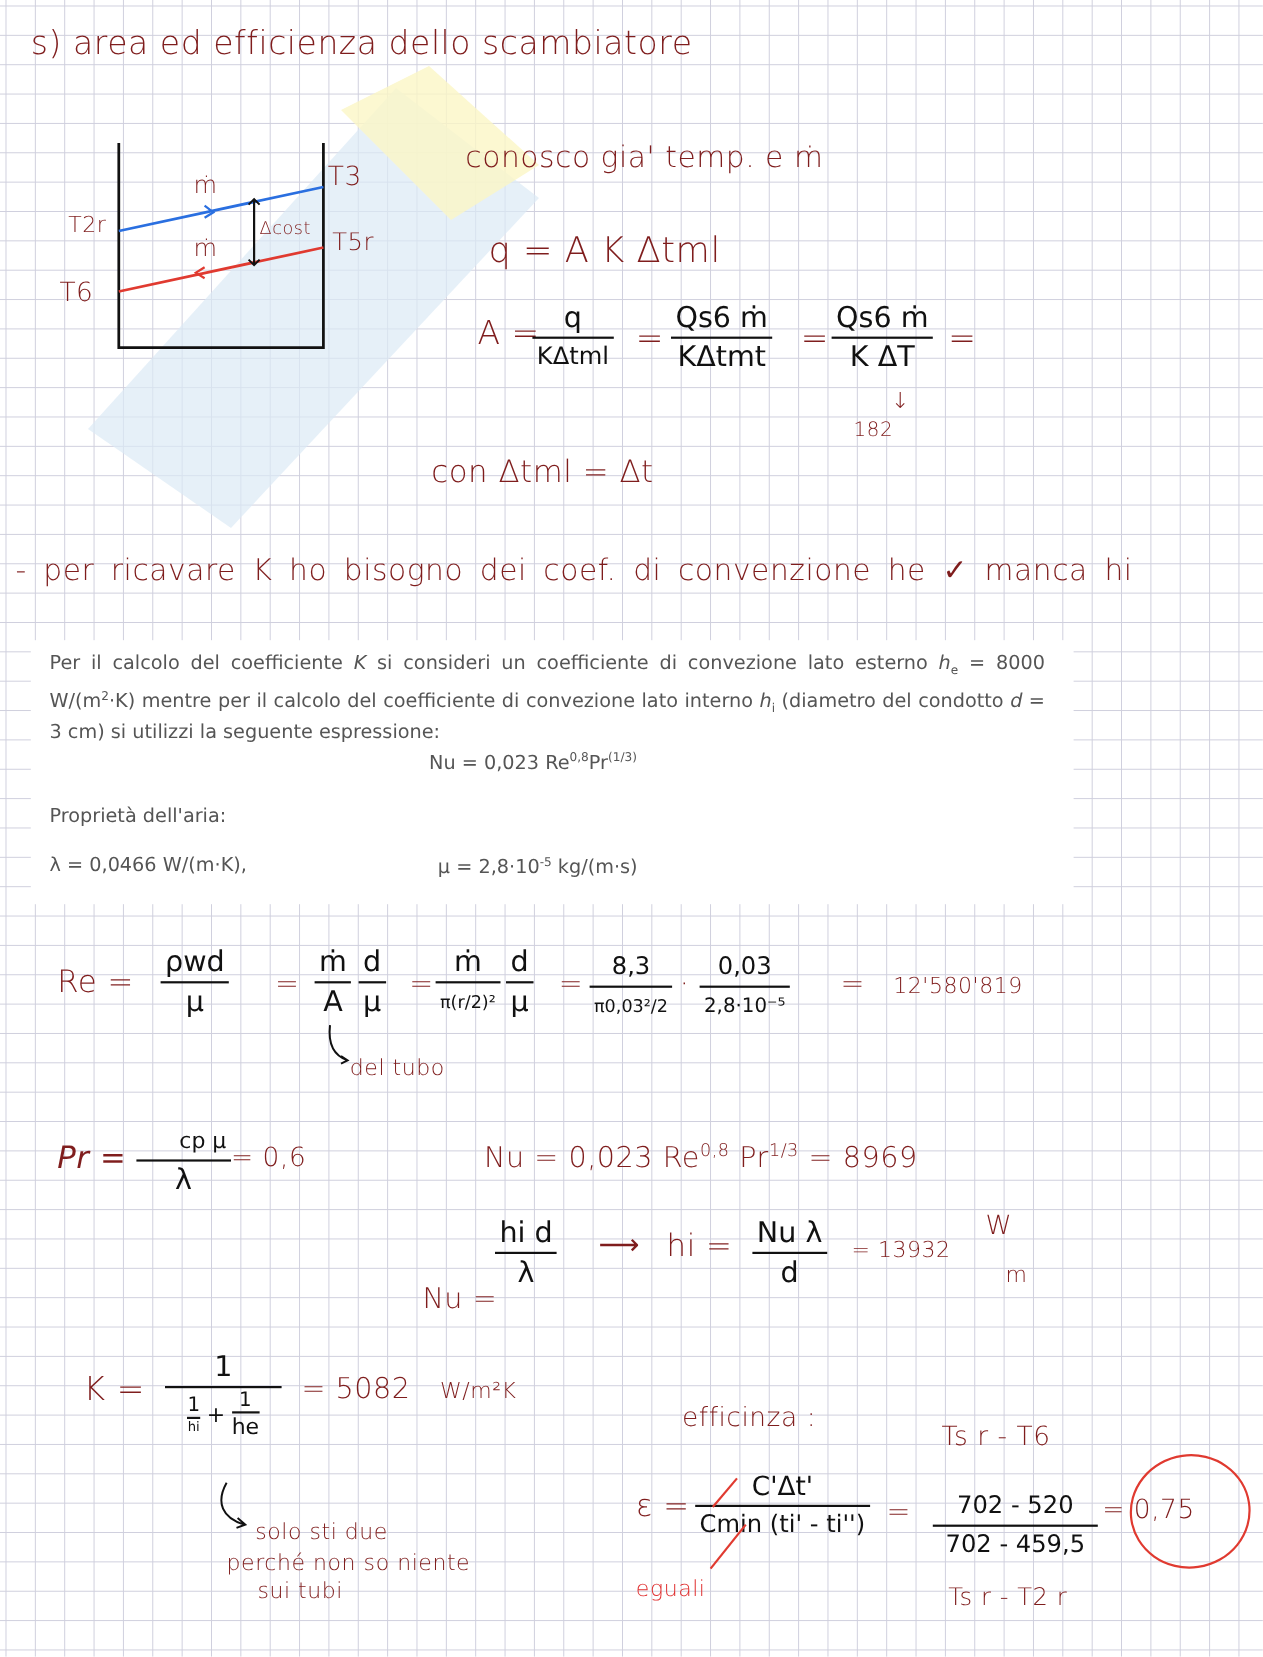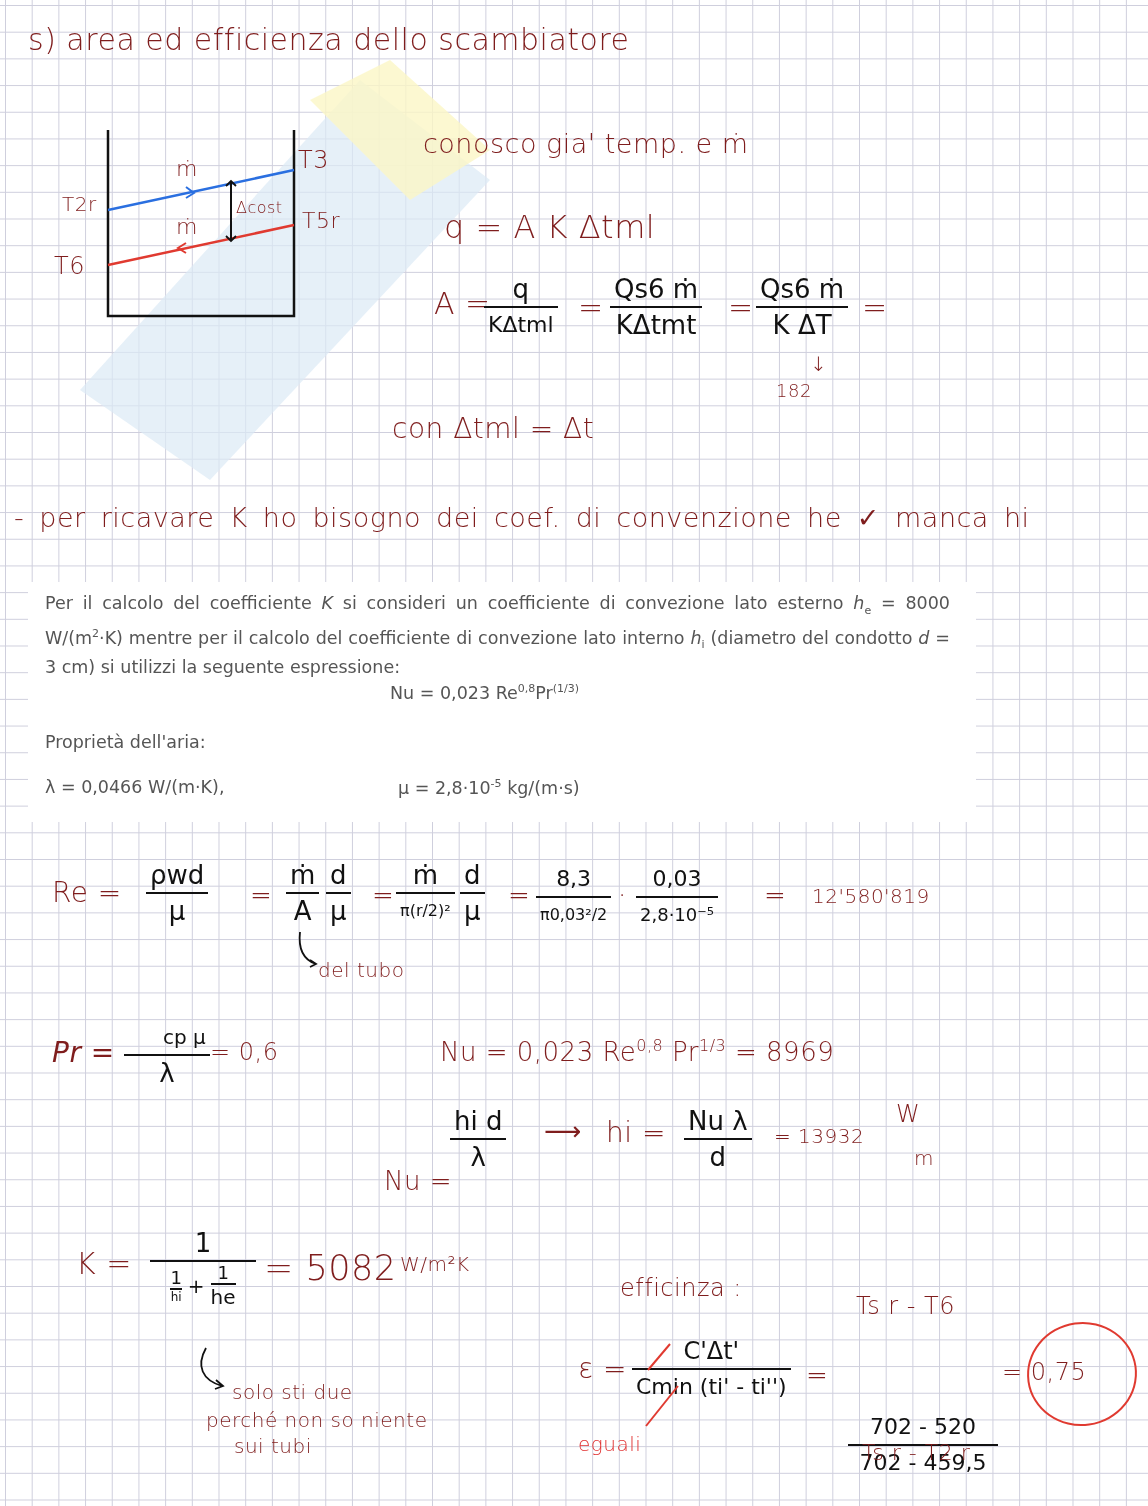--- a/index.html
+++ b/index.html
@@ -178,21 +178,21 @@
         <span style="font-size:12px;">hi</span>
       </span>
     <span style="font-size:20px;">+</span>
     <span class="frac" style="position:static;">
         <span style="font-size:18px;">1</span>
         <span class="bar"></span>
         <span style="font-size:20px;">he</span>
       </span>
   </span>
 </div>
-<div class="hw" style="left:264px;top:1248px;font-size:35px;">= 5082</div>
+<div class="hw" style="left:274px;top:1248px;font-size:26px;">= 5082</div>
 <div class="hw" style="left:400px;top:1252px;font-size:20px;">W/m²K</div>
 <svg style="left:196px;top:1346px;" width="40" height="50">
     <path d="M10,2 C0,20 6,34 26,40 M20,34 l7,6 l-8,3" fill="none" stroke="#111" stroke-width="1.8"></path>
   </svg>
 <div class="hw" style="left:232px;top:1380px;font-size:20px;">solo sti due</div>
 <div class="hw" style="left:206px;top:1408px;font-size:20px;">perché non so niente</div>
 <div class="hw" style="left:234px;top:1434px;font-size:20px;">sui tubi</div>
 
 <div class="hw" style="left:620px;top:1274px;font-size:24px;">efficinza :</div>
 <div class="hw" style="left:578px;top:1352px;font-size:28px;">ε =</div>
@@ -201,20 +201,20 @@
     <span class="bar"></span>
     <span class="den" style="font-size:22px;">Cmin (ti' - ti'')</span>
 </div>
 <svg style="left:640px;top:1340px;" width="50" height="90">
   <line x1="8" y1="30" x2="30" y2="4" stroke="#e03a30" stroke-width="2"></line>
   <line x1="6" y1="86" x2="38" y2="46" stroke="#e03a30" stroke-width="2"></line>
 </svg>
 <div class="hw red" style="left:578px;top:1432px;font-size:20px;">eguali</div>
 <div class="hw" style="left:806px;top:1360px;font-size:26px;">=</div>
 <div class="hw" style="left:856px;top:1292px;font-size:24px;">Ts r  -  T6</div>
-<div class="frac" style="left:848px;top:1410px;width:150px;">
+<div class="frac" style="left:848px;top:1352px;width:150px;">
   <span class="num" style="font-size:22px;">702 - 520</span>
     <span class="bar"></span>
     <span class="den" style="font-size:22px;">702 - 459,5</span>
 </div>
 <div class="hw" style="left:862px;top:1440px;font-size:22px;">Ts r  -  T2 r</div>
 <div class="hw" style="left:1002px;top:1358px;font-size:24px;">= 0,75</div>
 <div class="eff-circle"></div>
 
 </body></html>

